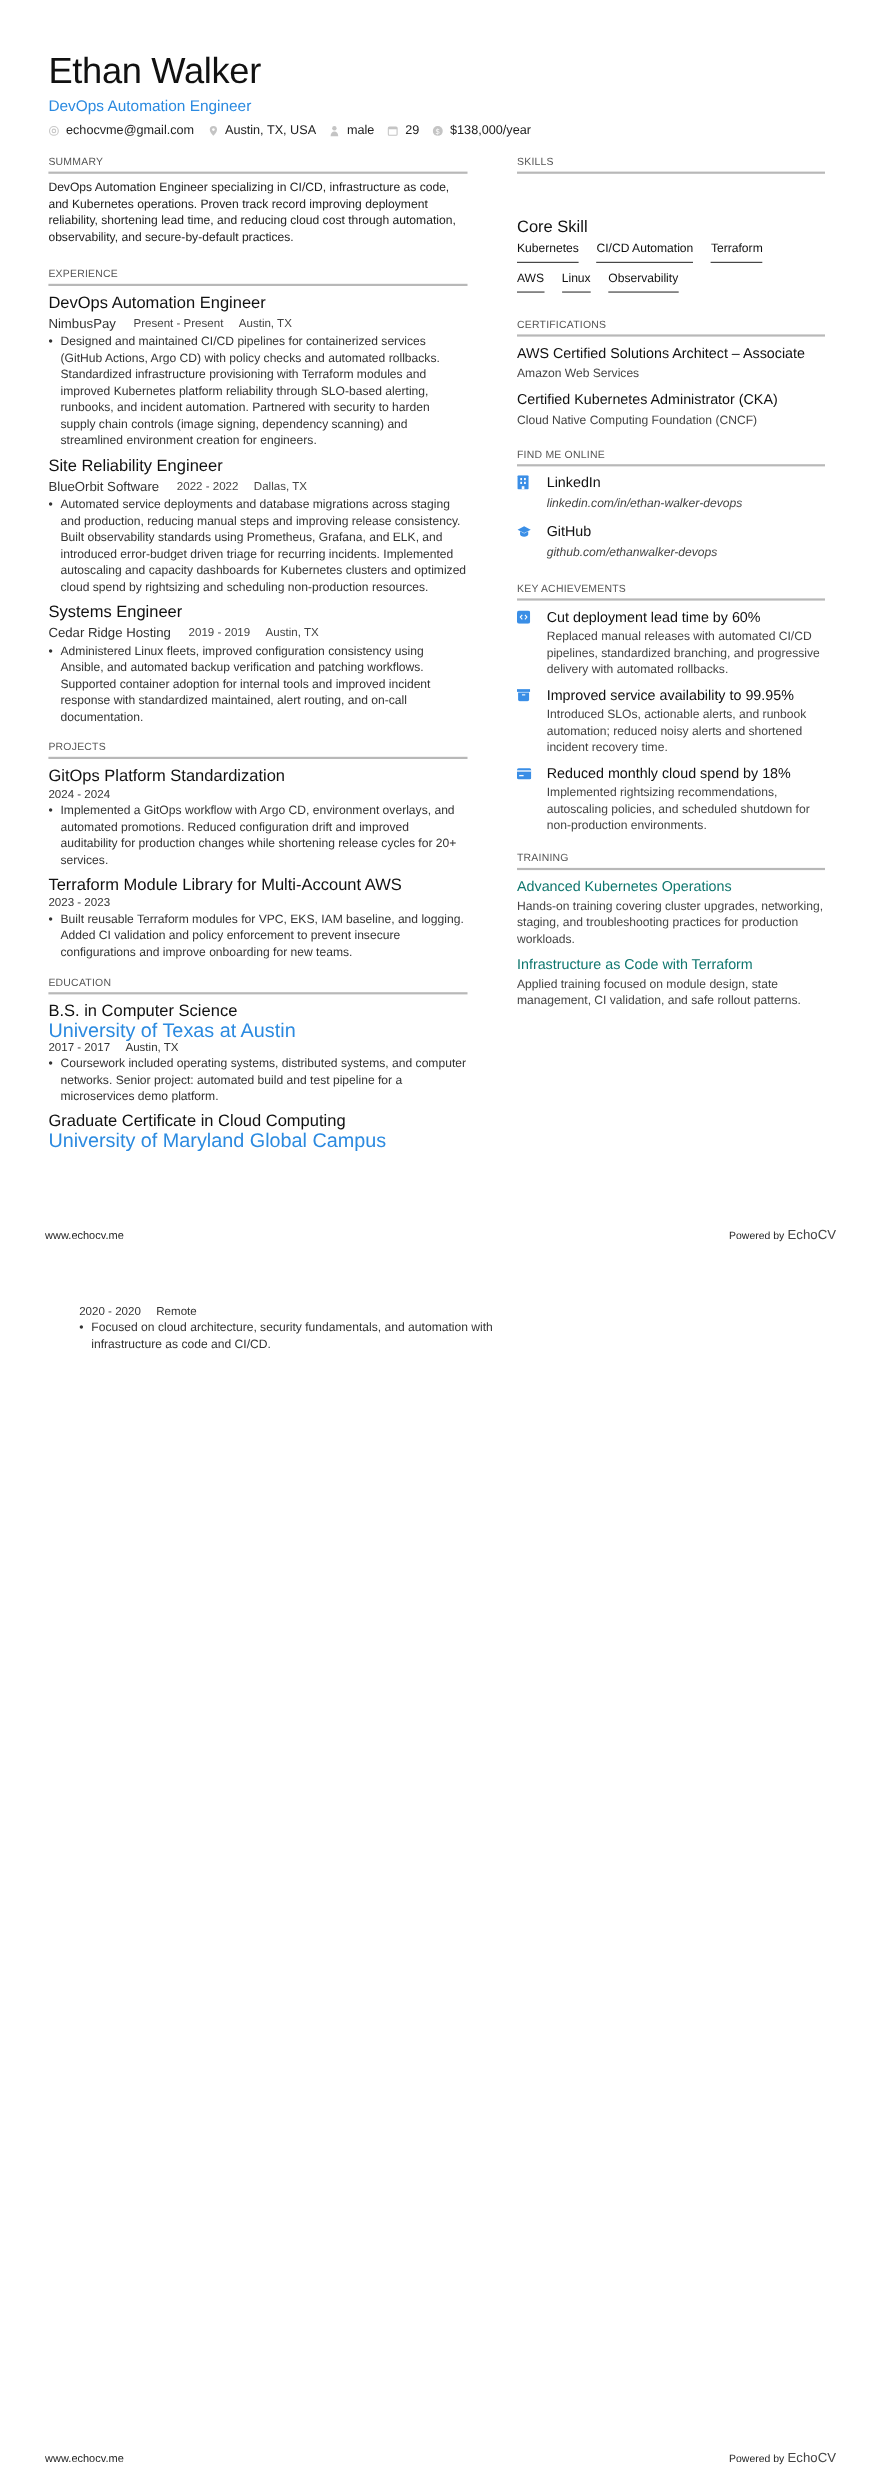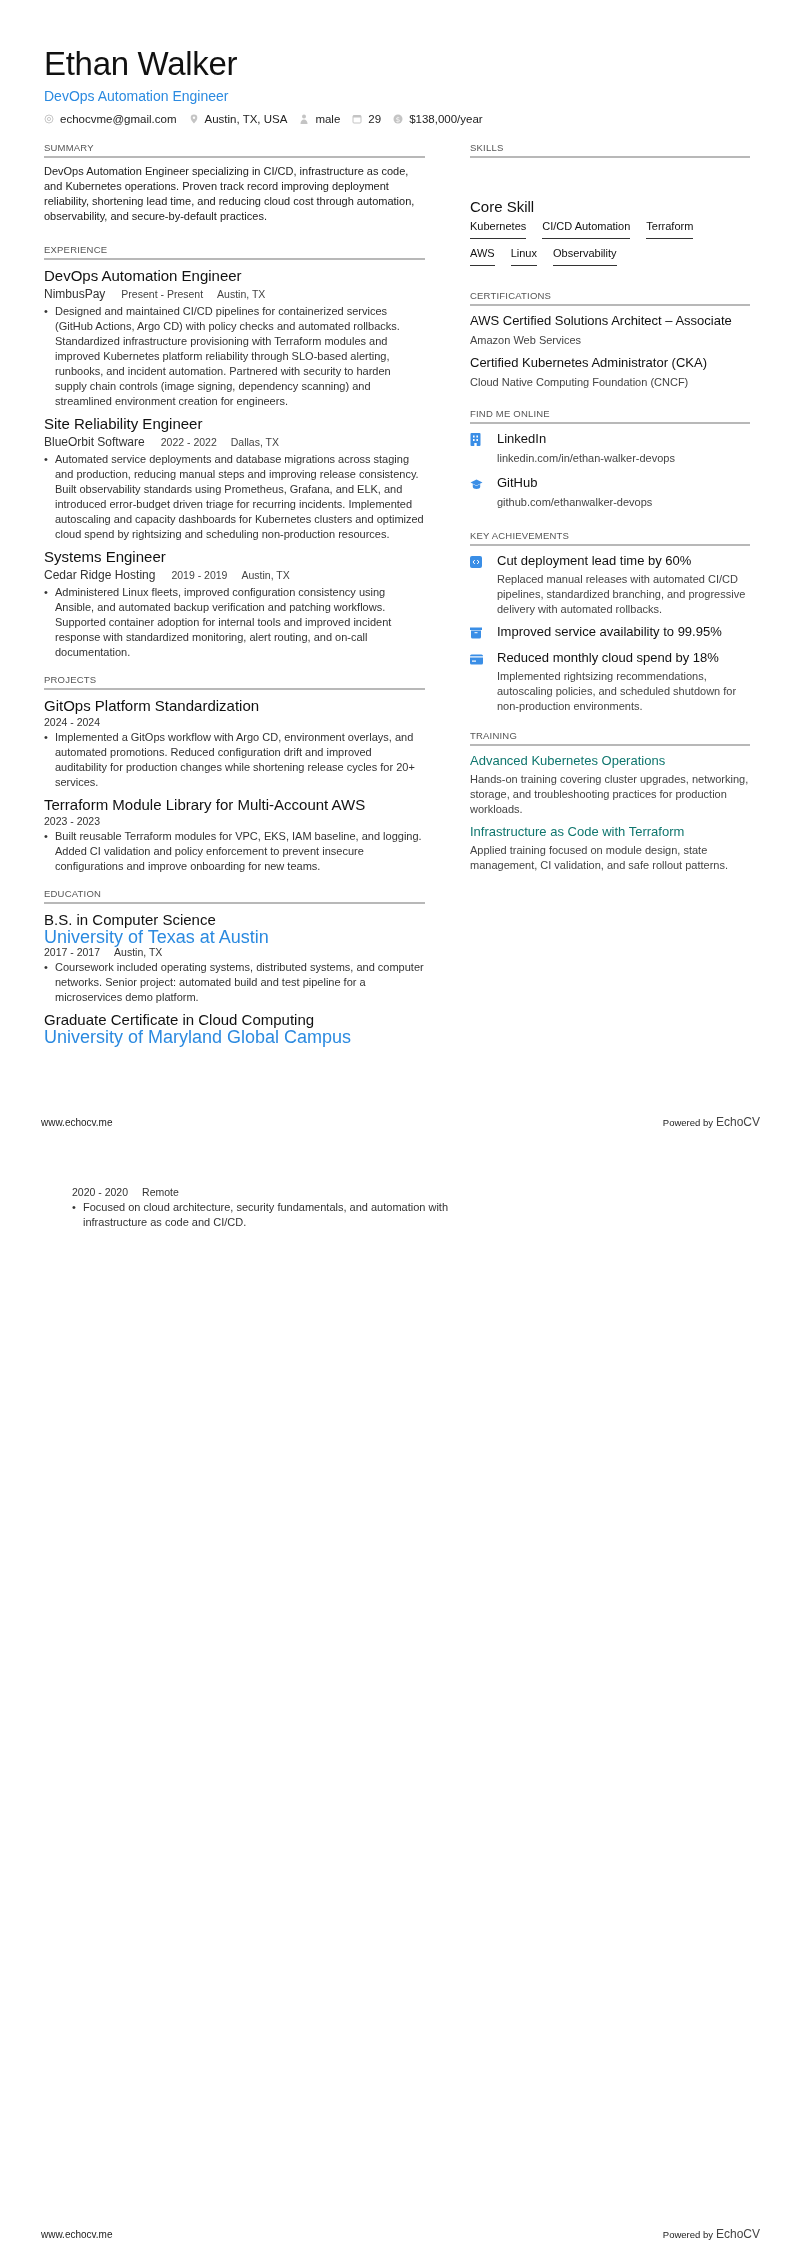--- a/index.html
+++ b/index.html
@@ -35,21 +35,21 @@
   .skill-group { font-size: 15px; color: #111; margin-bottom: 4px; line-height: 19px; margin-top: 39px; }
   .chips { display: flex; flex-wrap: wrap; }
   .chip { font-size: 11px; font-weight: 400; color: #111; padding-bottom: 5px; border-bottom: 1.5px solid #333; margin-right: 16px; margin-bottom: 8px; line-height: 13px; }
 
   .cert-name { font-size: 13px; color: #111; line-height: 17px; margin-top: 2px; }
   .cert-org { font-size: 11px; color: #444; line-height: 15px; margin-top: 4px; margin-bottom: 6px; }
 
   .link-row { display: flex; margin-bottom: 4px; }
   .link-icon { width: 27px; flex-shrink: 0; padding-top: 2px; }
   .link-name { font-size: 13px; color: #111; line-height: 17px; }
-  .link-url { font-size: 11px; color: #444; line-height: 15px; margin-top: 4px; margin-bottom: 4px; }
+  .link-url { font-size: 11px; color: #444; line-height: 15px; margin-top: 4px; margin-bottom: 4px; font-style: italic; }
 
   .ach-row { display: flex; margin-bottom: 6px; }
   .ach-icon { width: 27px; flex-shrink: 0; padding-top: 2px; }
   .ach-title { font-size: 13px; color: #111; line-height: 17px; }
   .ach-desc { font-size: 11px; color: #444; line-height: 15px; margin-top: 3px; }
 
   .train-title { font-size: 13px; color: #0f766e; line-height: 17px; margin-top: 2px; }
   .train-desc { font-size: 11px; color: #444; line-height: 15px; margin-top: 3px; margin-bottom: 6px; }
 
   .footer { position: absolute; left: 41px; right: 34px; display: flex; justify-content: space-between; align-items: baseline; }
@@ -142,21 +142,21 @@
 
       <div>
         <div class="item-title">Systems Engineer</div>
         <div class="item-meta">
           <span>Cedar Ridge Hosting</span>
           <span class="sub">2019 - 2019</span>
           <span class="sub2">Austin, TX</span>
         </div>
         <div class="bullet">
             <span class="dot">•</span>
-            <span>Administered Linux fleets, improved configuration consistency using Ansible, and automated backup verification and patching workflows. Supported container adoption for internal tools and improved incident response with standardized monitoring, alert routing, and on-call documentation.</span>
+            <span>Administered Linux fleets, improved configuration consistency using Ansible, and automated backup verification and patching workflows. Supported container adoption for internal tools and improved incident response with standardized maintained, alert routing, and on-call documentation.</span>
           </div>
       </div>
     </div>
 
     <div class="section" style="margin-bottom:14px;">
       <div class="sec-title">PROJECTS</div>
       <div>
         <div class="item-title">GitOps Platform Standardization</div>
         <div class="proj-date">2024 - 2024</div>
         <div class="bullet">
@@ -266,41 +266,42 @@
       <div class="ach-row">
         <div class="ach-icon">
           <svg width="12" height="12" viewBox="0 0 12 12">
               <rect x="0" y="0.5" width="12" height="2.5" fill="#3a8ee6"></rect>
               <path d="M1 3.5h10v6.5a1.5 1.5 0 0 1-1.5 1.5h-7A1.5 1.5 0 0 1 1 10z" fill="#3a8ee6"></path>
               <rect x="4.5" y="5.2" width="3" height="1" fill="#fff"></rect>
             </svg>
         </div>
         <div>
           <div class="ach-title">Improved service availability to 99.95%</div>
+          <div class="ach-desc">Introduced SLOs, actionable alerts, and runbook automation; reduced noisy alerts and shortened incident recovery time.</div>
         </div>
       </div>
       <div class="ach-row">
         <div class="ach-icon">
           <svg width="13" height="11" viewBox="0 0 13 11">
               <rect x="0" y="0.5" width="13" height="10" rx="1.5" fill="#3a8ee6"></rect>
               <rect x="0" y="2.3" width="13" height="1.2" fill="#fff"></rect>
               <rect x="2" y="6.5" width="4" height="1.2" fill="#fff"></rect>
             </svg>
         </div>
         <div>
           <div class="ach-title">Reduced monthly cloud spend by 18%</div>
           <div class="ach-desc">Implemented rightsizing recommendations, autoscaling policies, and scheduled shutdown for non-production environments.</div>
         </div>
       </div>
     </div>
 
     <div class="section">
       <div class="sec-title">TRAINING</div>
       <div class="train-title">Advanced Kubernetes Operations</div>
-      <div class="train-desc">Hands-on training covering cluster upgrades, networking, storage, and troubleshooting practices for production workloads.</div>
+      <div class="train-desc">Hands-on training covering cluster upgrades, networking, staging, and troubleshooting practices for production workloads.</div>
       <div class="train-title">Infrastructure as Code with Terraform</div>
       <div class="train-desc">Applied training focused on module design, state management, CI validation, and safe rollout patterns.</div>
     </div>
   </div>
 
   <div class="footer" style="top:1115px;">
     <span class="site">www.echocv.me</span>
     <span class="powered"><span>Powered by</span><span class="brand">EchoCV</span></span>
   </div>
 </div>

